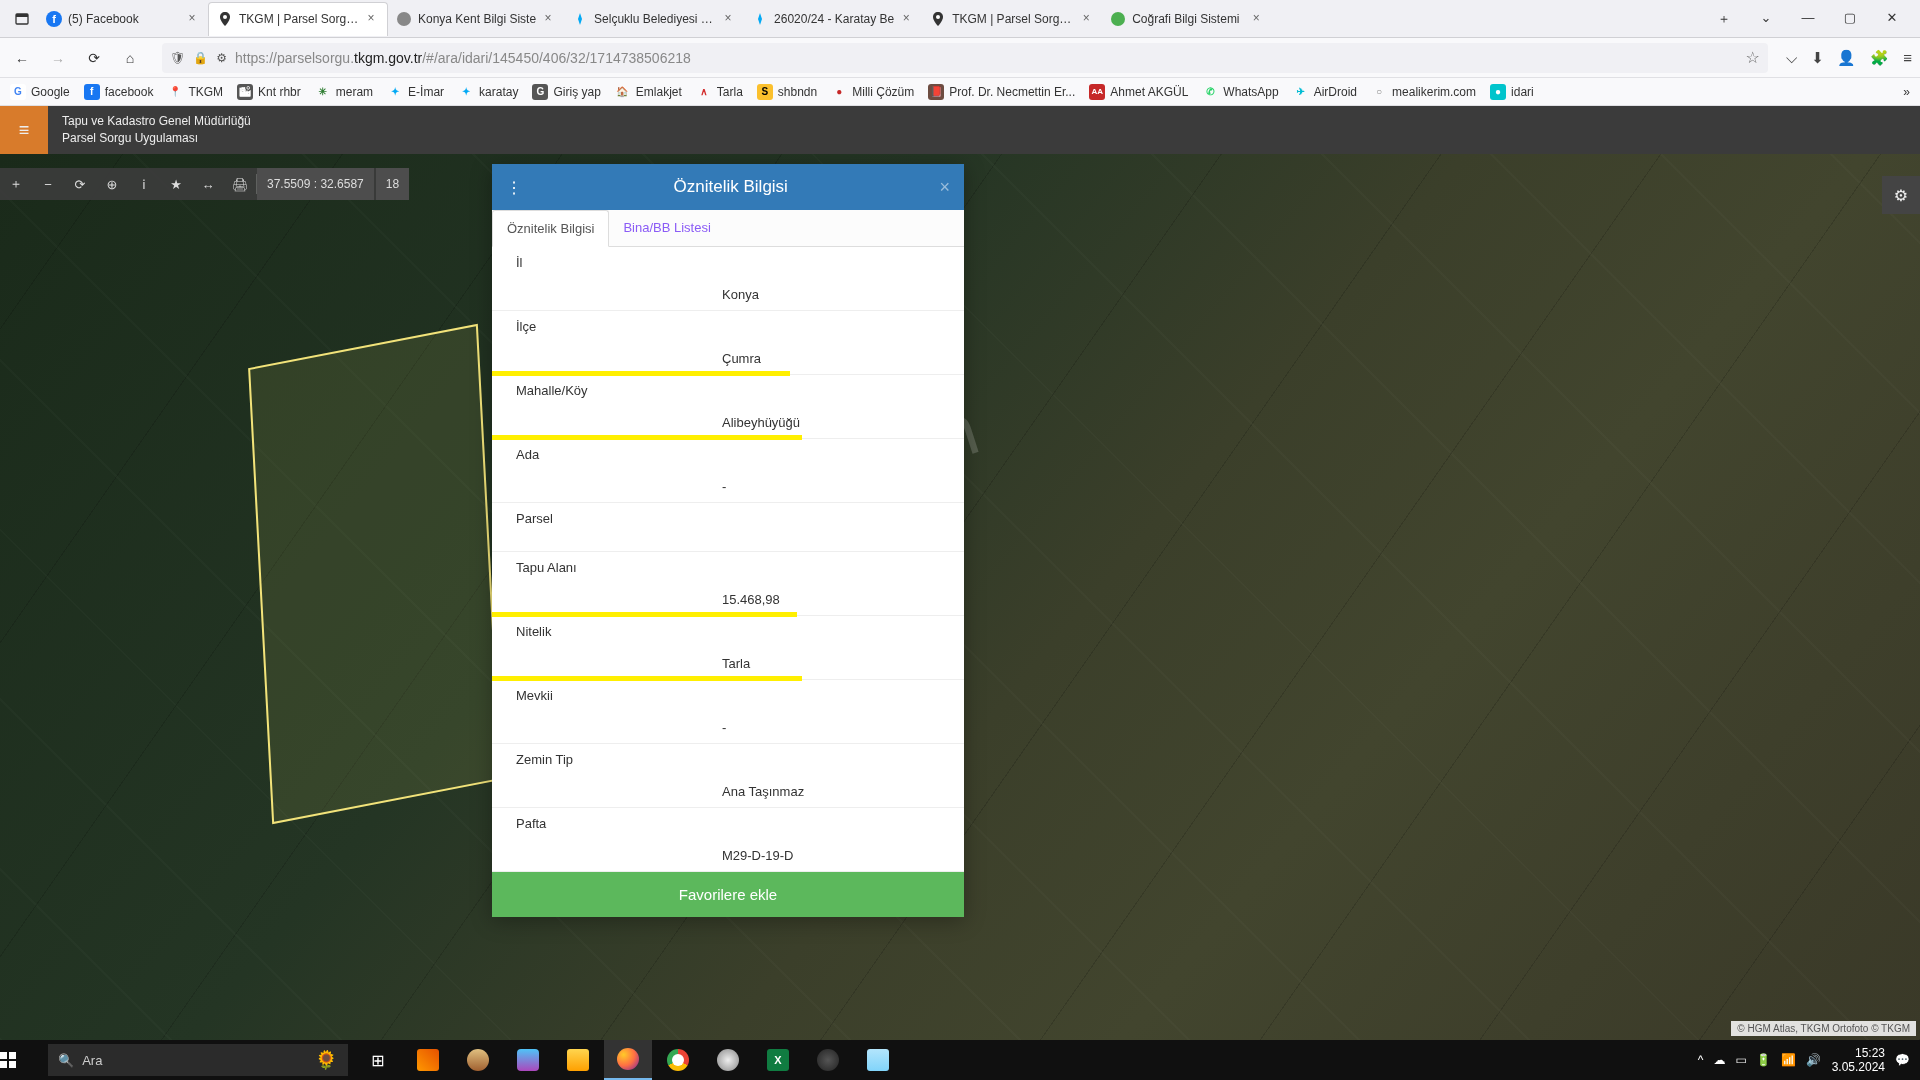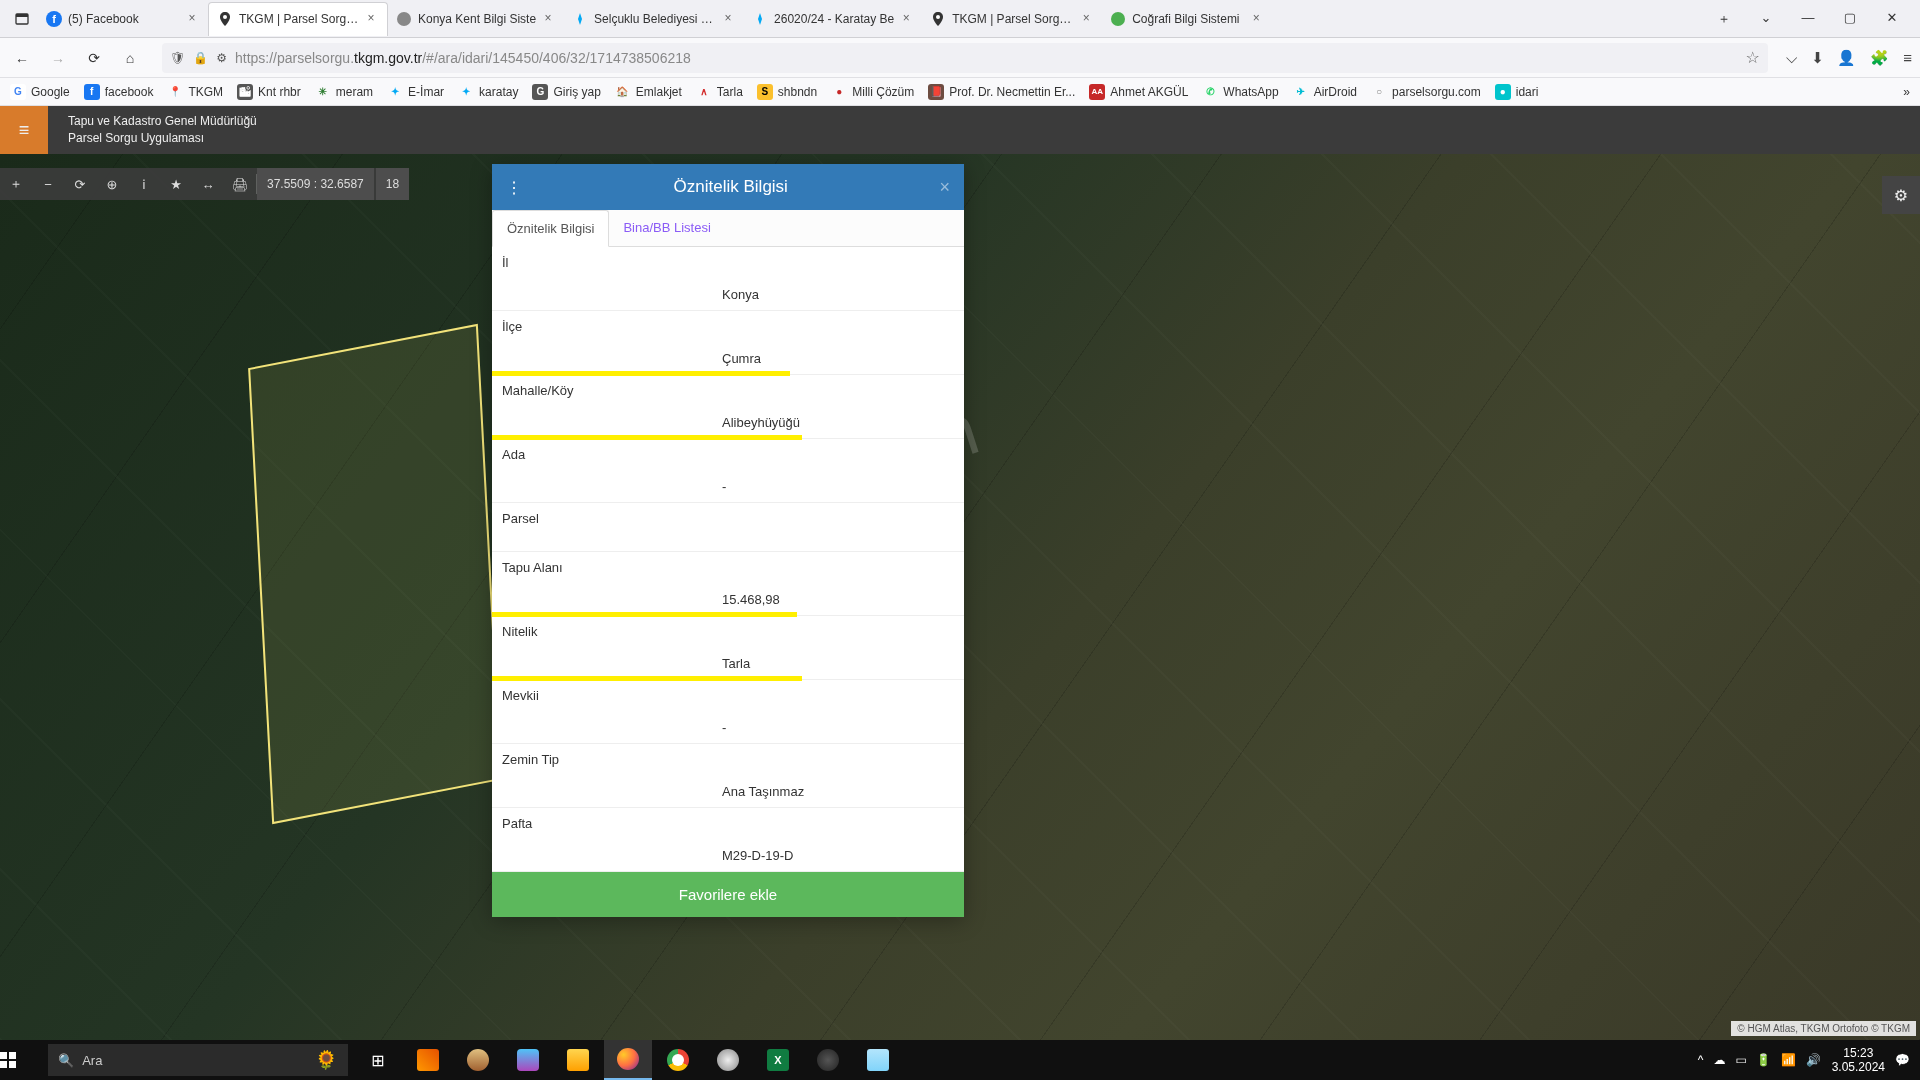--- a/index.html
+++ b/index.html
@@ -26,21 +26,21 @@
 .url-right { display: flex; gap: 8px; color: #666; }
 .toolbar-right { display: flex; gap: 14px; color: #444; }
 .toolbar-right span { cursor: pointer; font-size: 15px; }
 
 .bookmarks { height: 28px; background: #f9f9fb; display: flex; align-items: center; padding: 0 10px; gap: 14px; font-size: 12px; border-bottom: 1px solid #e0e0e4; overflow: hidden; }
 .bm { display: flex; align-items: center; gap: 5px; color: #333; cursor: pointer; white-space: nowrap; }
 .bm .ico { width: 16px; height: 16px; border-radius: 3px; display: inline-flex; align-items: center; justify-content: center; font-size: 10px; color: #fff; font-weight: bold; }
 
 .app-header { height: 48px; background: #3b3b3b; color: #eee; display: flex; align-items: center; font-size: 12px; }
 .app-header .menu-btn { width: 48px; height: 48px; background: #d87b2b; display: flex; align-items: center; justify-content: center; font-size: 18px; cursor: pointer; }
-.app-header .titles { padding-left: 20px; line-height: 1.4; }
+.app-header .titles { padding-left: 14px; line-height: 1.4; }
 
 .map-area { position: relative; height: calc(1080px - 38px - 40px - 28px - 48px - 40px); background: linear-gradient(130deg,#1a2a1a 0%,#243524 35%,#3b3f2a 55%,#42452e 70%,#3a3928 100%); overflow: hidden; }
 .map-area::before { content:""; position:absolute; inset:0; background:
   repeating-linear-gradient(45deg, rgba(255,255,255,0.02) 0 2px, transparent 2px 120px),
   repeating-linear-gradient(-55deg, rgba(0,0,0,0.15) 0 1px, transparent 1px 180px); }
 .parcel { position: absolute; left: 260px; top: 190px; width: 230px; height: 460px; border: 2px solid #f2e37a; background: rgba(200,200,100,0.12); transform: skewY(-8deg) rotate(-3deg); }
 .watermark { position: absolute; left: 540px; top: 300px; font-size: 72px; color: rgba(255,255,255,0.18); transform: rotate(-18deg); font-weight: 500; letter-spacing: 2px; pointer-events: none; }
 
 .map-toolbar { position: absolute; top: 14px; left: 0; height: 32px; background: rgba(60,60,60,0.9); display: flex; align-items: center; color: #ddd; font-size: 13px; }
 .map-toolbar .mt-btn { width: 32px; text-align: center; cursor: pointer; }
@@ -56,38 +56,38 @@
 .modal { position: absolute; left: 492px; top: 10px; width: 472px; background: #fff; box-shadow: 0 4px 20px rgba(0,0,0,0.3); font-size: 13px; }
 .modal-header { background: #337ab7; color: #fff; height: 46px; display: flex; align-items: center; padding: 0 14px; font-size: 17px; }
 .modal-header .menu-dots { cursor: pointer; font-size: 16px; }
 .modal-header .title { flex: 1; text-align: center; }
 .modal-header .close { cursor: pointer; color: rgba(255,255,255,0.5); font-size: 18px; }
 .modal-tabs { display: flex; border-bottom: 1px solid #ddd; background: #fcfcfc; }
 .modal-tab { padding: 10px 14px; font-size: 13px; color: #8b5cf6; cursor: pointer; }
 .modal-tab.active { background: #fff; border: 1px solid #ddd; border-bottom: 1px solid #fff; margin-bottom: -1px; border-radius: 3px 3px 0 0; color: #555; }
 .attr-table { width: 100%; }
 .attr-row { display: flex; border-bottom: 1px solid #eee; position: relative; }
-.attr-row .k { width: 220px; padding: 8px 10px; color: #333; }
+.attr-row .k { width: 220px; padding: 8px 24px; color: #333; }
 .attr-row .v { flex: 1; padding: 8px 10px; color: #333; margin-top: 32px; }
 .hl::after { content:""; position: absolute; left: 0; bottom: -2px; height: 5px; background: #ffef00; z-index: 2; }
 .hl1::after { width: 298px; }
 .hl2::after { width: 310px; }
 .hl3::after { width: 305px; }
 .hl4::after { width: 310px; }
 .modal-footer { background: #5cb85c; color: #fff; text-align: center; padding: 14px; font-size: 15px; cursor: pointer; }
 
 
 .taskbar { position: absolute; left: 0; right: 0; bottom: 0; height: 40px; background: #101010; display: flex; align-items: center; color: #fff; }
 .taskbar .start { width: 48px; text-align: center; font-size: 15px; cursor: pointer; }
 .taskbar .search { width: 300px; height: 32px; background: #2b2b2b; display: flex; align-items: center; padding: 0 10px; gap: 8px; font-size: 13px; color: #ccc; }
 .taskbar .apps { display: flex; align-items: center; gap: 2px; margin-left: 6px; }
 .taskbar .app { width: 48px; height: 40px; display: flex; align-items: center; justify-content: center; cursor: pointer; }
 .taskbar .app.active { background: #333; border-bottom: 2px solid #76b9ed; }
 .taskbar .tray { margin-left: auto; display: flex; align-items: center; gap: 10px; padding-right: 10px; font-size: 12px; }
-.taskbar .clock { text-align: center; line-height: 1.2; font-size: 12px; }
+.taskbar .clock { text-align: right; line-height: 1.2; font-size: 12px; }
 .app-ico { width: 22px; height: 22px; border-radius: 3px; }
 
 svg { display: block; }
 </style>
 </head>
 <body>
 
 <div class="tab-strip">
   <div class="recent">
     <svg width="16" height="16" viewBox="0 0 16 16">
@@ -253,21 +253,21 @@
   <div class="bm">
       <span class="ico" style="background:transparent;color:#25d366">✆</span>
       <span>WhatsApp</span>
     </div>
   <div class="bm">
       <span class="ico" style="background:transparent;color:#00bcd4">✈</span>
       <span>AirDroid</span>
     </div>
   <div class="bm">
       <span class="ico" style="background:transparent;color:#888">○</span>
-      <span>parselsorgu.com</span>
+      <span>mealikerim.com</span>
     </div>
   <div class="bm">
       <span class="ico" style="background:#00c4cc">●</span>
       <span>idari</span>
     </div>
   <div class="bm" style="margin-left:auto">»</div>
 </div>
 
 <div class="app-header">
   <div class="menu-btn">≡</div>

